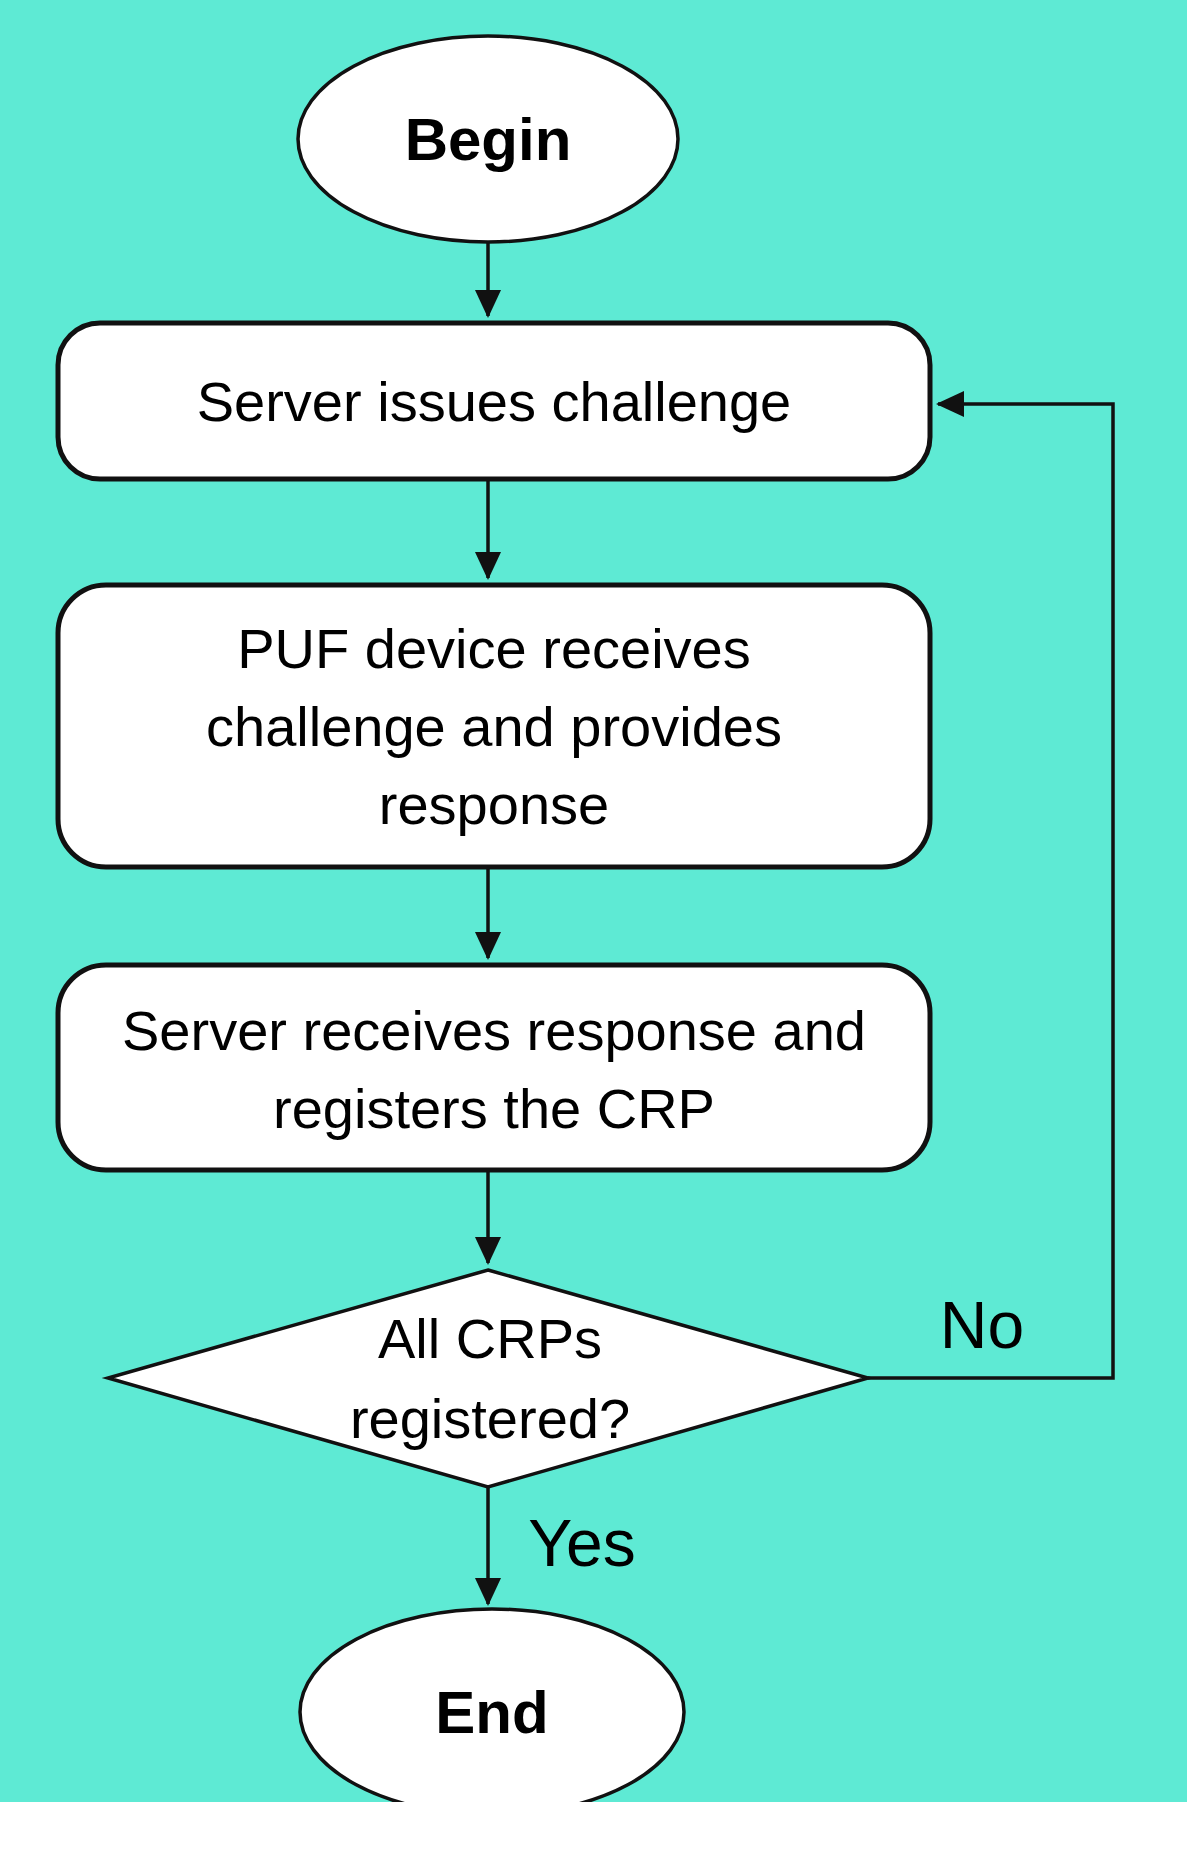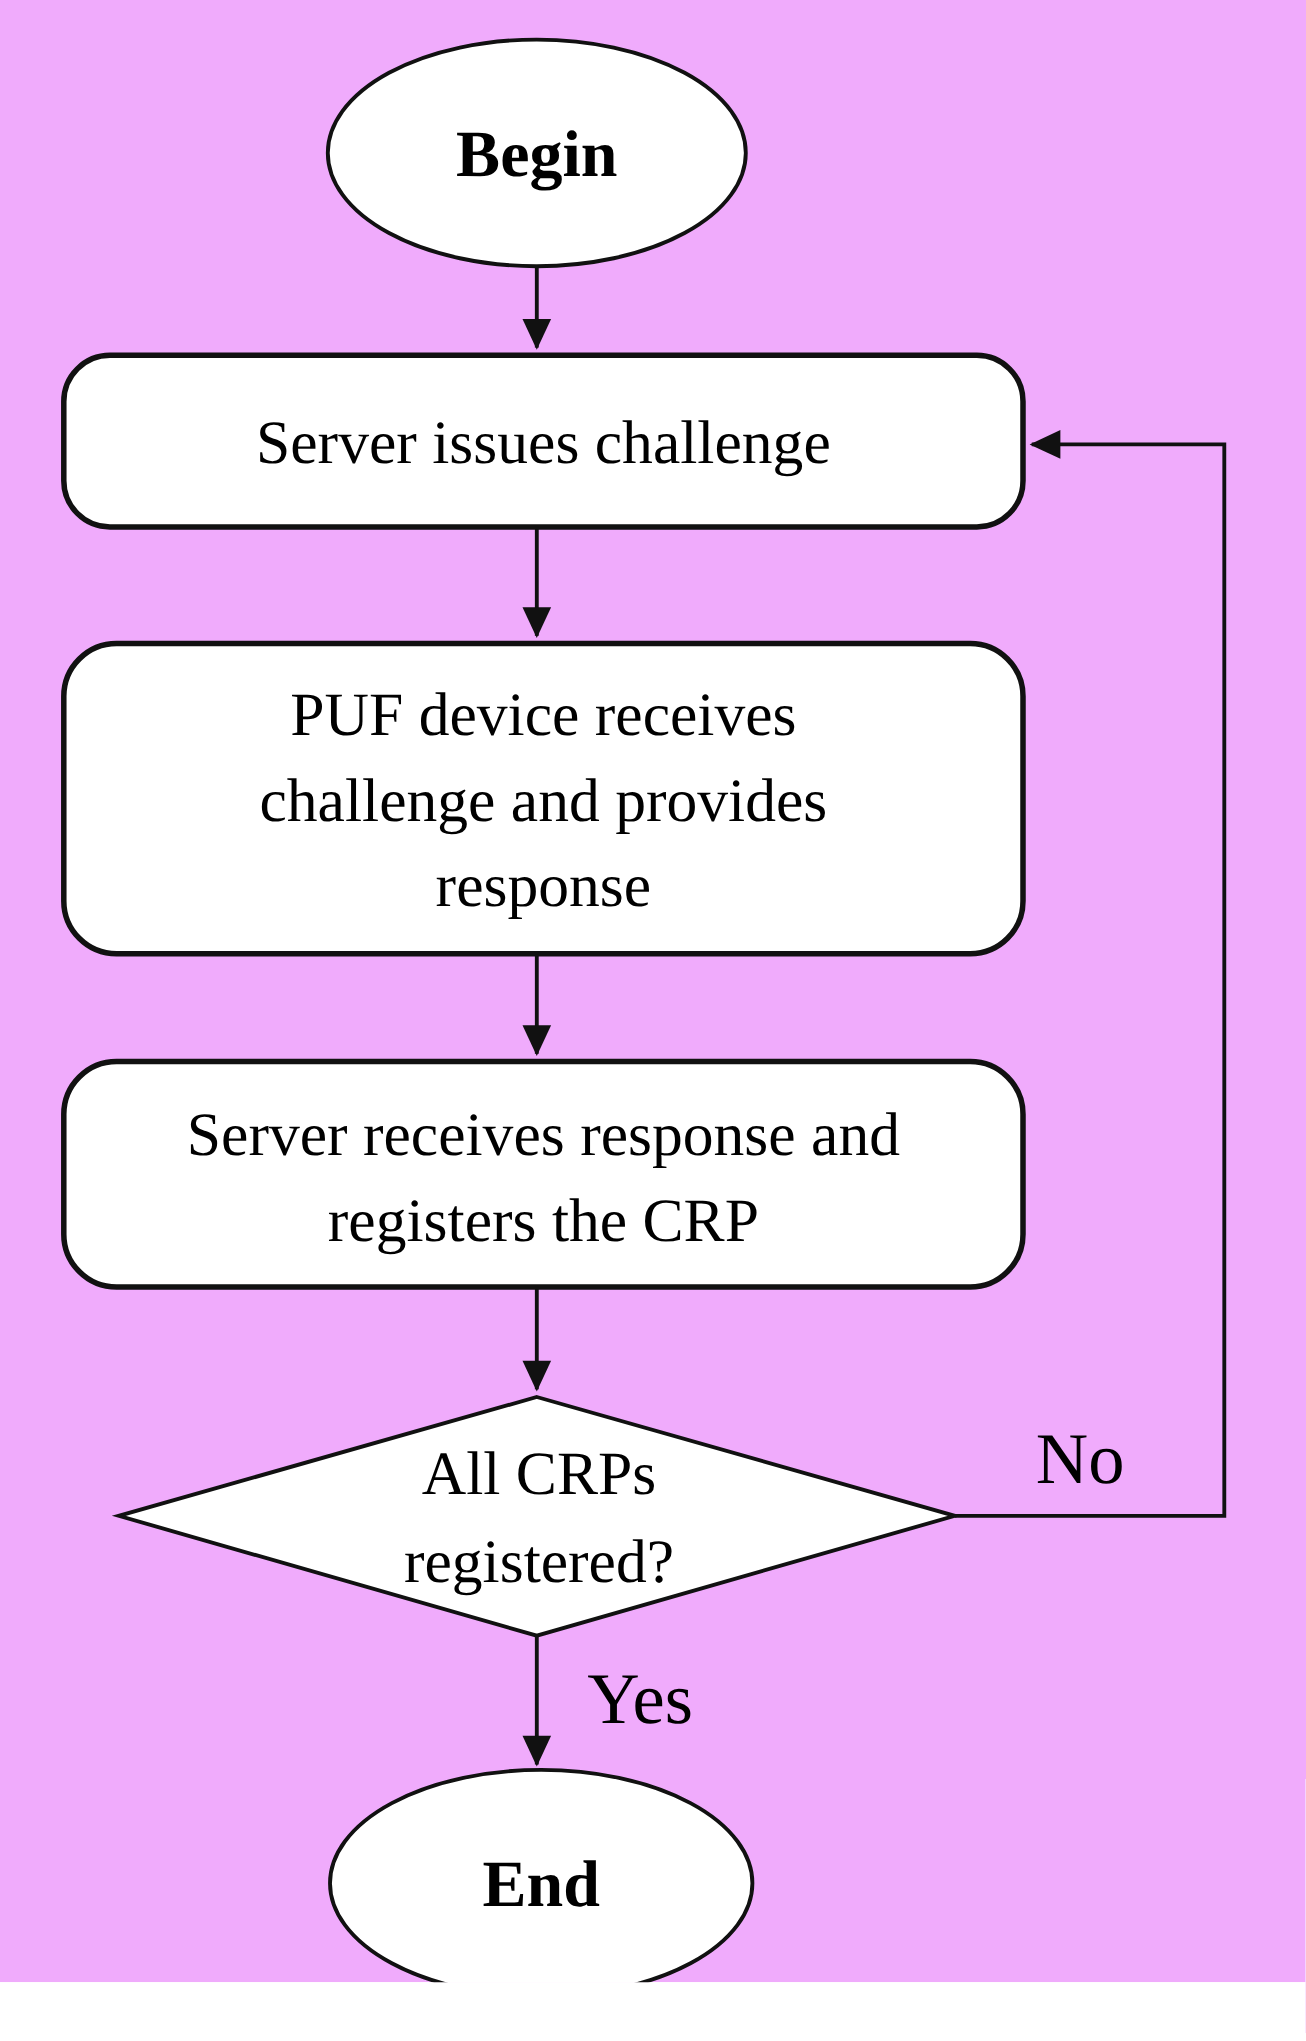--- a/index.html
+++ b/index.html
@@ -4,22 +4,22 @@
 <style>
   html, body {
     margin: 0;
     padding: 0;
     background: #ffffff;
   }
   .flowchart-page {
     position: relative;
     width: 1187px;
     height: 1802px;
-    background: #f0abfc;
-    font-family: Liberation Serif, serif;
+    background: #5eead4;
+    font-family: Liberation Sans, sans-serif;
   }
   svg.flowchart {
     display: block;
     width: 1187px;
     height: 1855px;
   }
   .shape {
     fill: #ffffff;
     stroke: #111111;
   }

